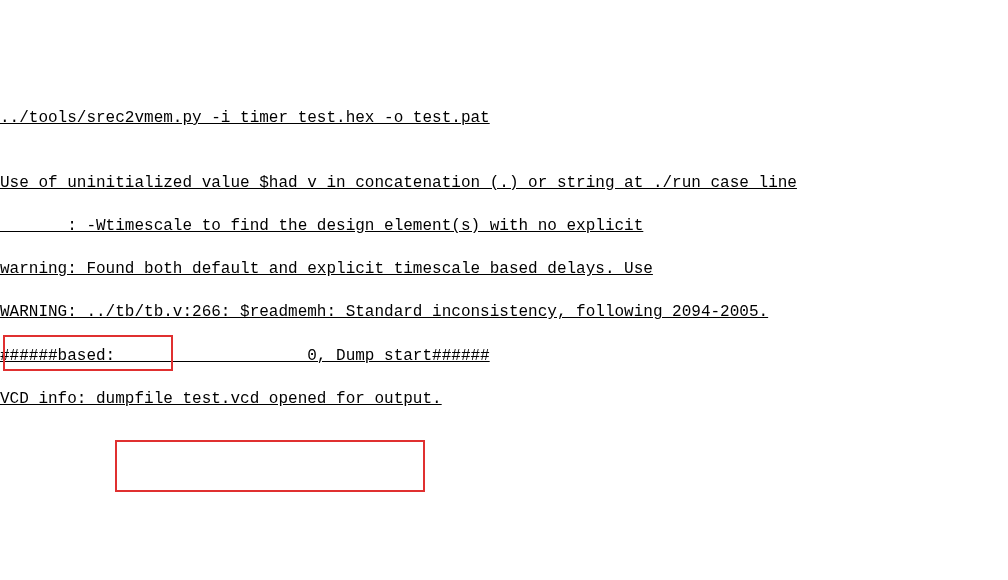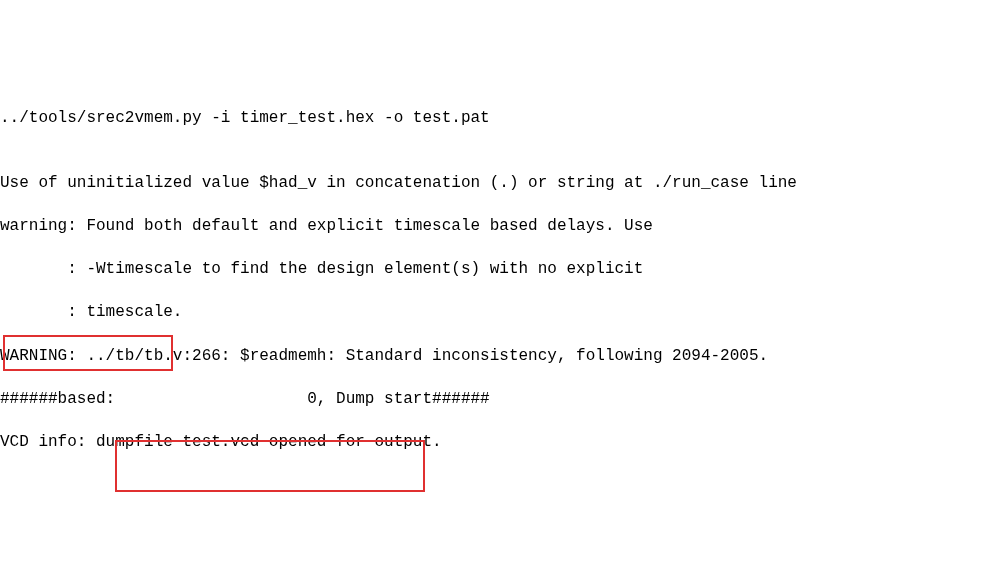--- a/index.html
+++ b/index.html
@@ -18,20 +18,21 @@
       width: 1008px;
       height: 580px;
       padding: 0;
       position: relative;
     }
     .terminal {
       position: relative;
     }
     .line {
       white-space: pre;
+      text-decoration: underline;
     }
     .highlight-box-1 {
       position: absolute;
       border: 2px solid #e03030;
       pointer-events: none;
     }
     .highlight-box-2 {
       position: absolute;
       border: 2px solid #e03030;
       pointer-events: none;
@@ -39,23 +40,22 @@
   </style>
 </head>
 <body>
 
 
 
 <div class="terminal">
 <div class="line">../tools/srec2vmem.py -i timer_test.hex -o test.pat</div>
 <div class="line"></div>
 <div class="line">Use of uninitialized value $had_v in concatenation (.) or string at ./run_case line</div>
+<div class="line">       : -Wtimescale to find the design element(s) with no explicit</div>
 <div class="line">warning: Found both default and explicit timescale based delays. Use</div>
-<div class="line">       : -Wtimescale to find the design element(s) with no explicit</div>
-<div class="line">       : timescale.</div>
 <div class="line">WARNING: ../tb/tb.v:266: $readmemh: Standard inconsistency, following 2094-2005.</div>
 <div class="line">######based:                    0, Dump start######</div>
 <div class="line">VCD info: dumpfile test.vcd opened for output.</div>
 
 
 <div class="line"></div>
 <div class="line"></div>
 
 <div class="line"></div>
 

